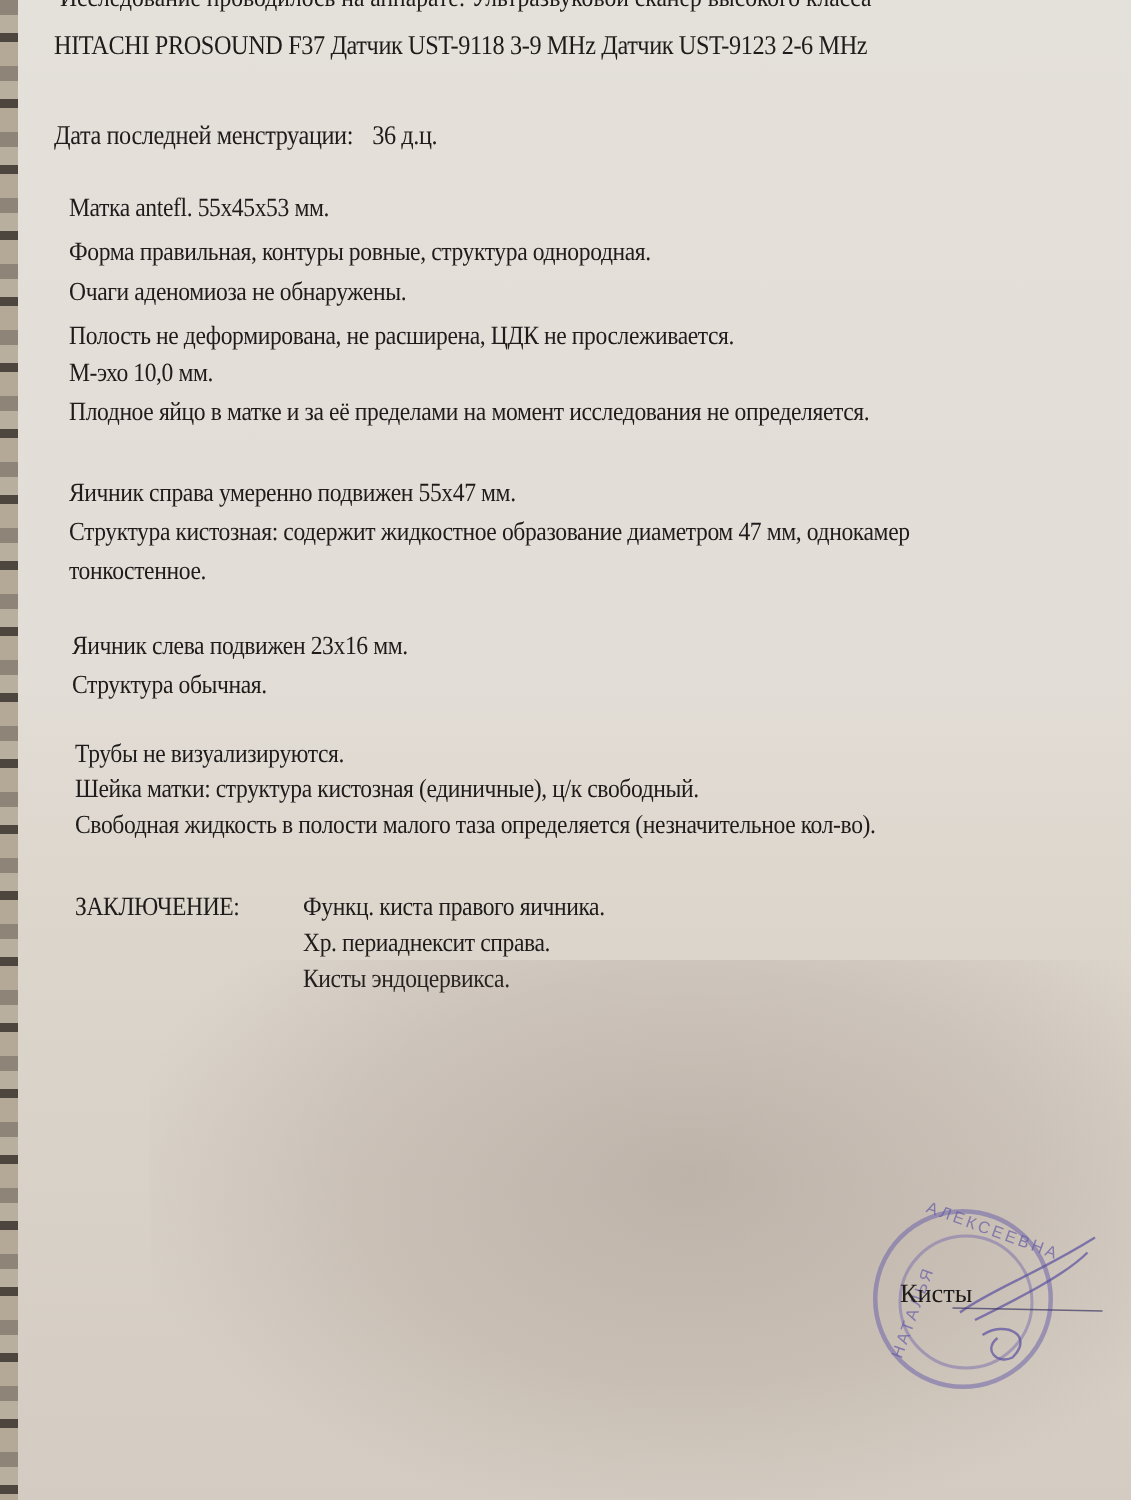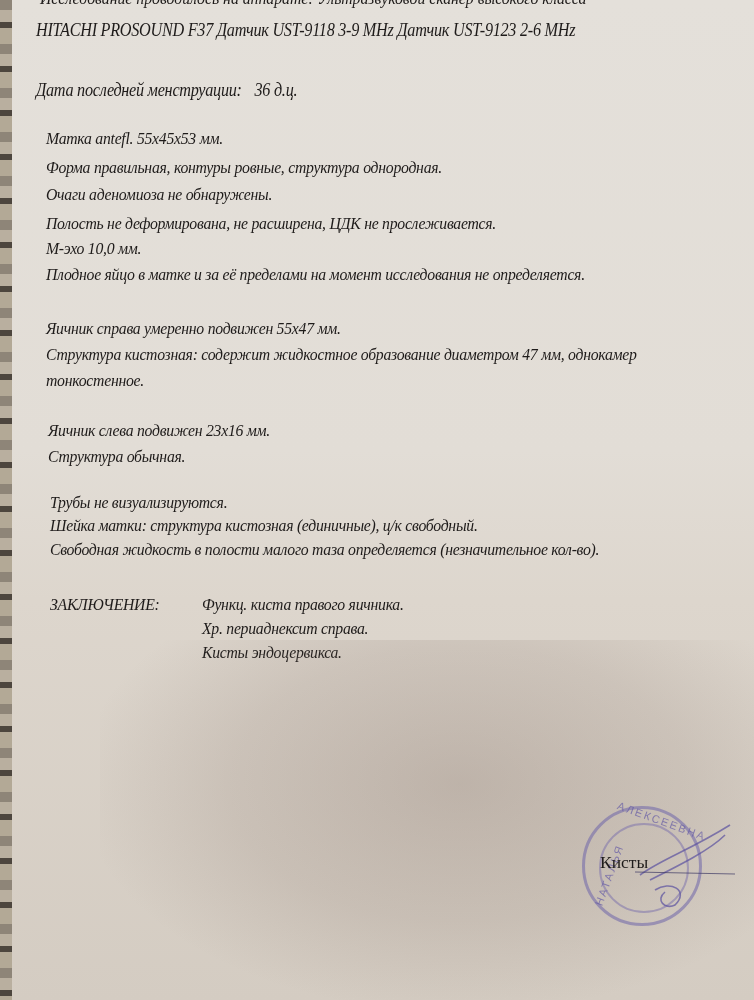--- a/index.html
+++ b/index.html
@@ -10,21 +10,20 @@
     color: #1e1b1a;
   }
   .fabric {
     position: absolute; left: 0; top: 0; width: 22px; height: 1000px;
     background:
       repeating-linear-gradient(180deg, #8e8578 0 10px, #b9af9f 10px 22px, #4d463e 22px 28px, #b3a996 28px 44px);
   }
   .paper {
     position: absolute; left: 12px; top: 0; right: 0; bottom: 0;
     background: linear-gradient(180deg, #e4e0da 0%, #e2ddd6 45%, #ddd6cd 60%, #d4ccc2 100%);
-    font-style: italic;
   }
   .shadow {
     position: absolute; left: 100px; top: 640px; width: 654px; height: 360px;
     background: radial-gradient(ellipse at 55% 40%, rgba(120,100,90,0.28) 0%, rgba(120,100,90,0.15) 45%, rgba(120,100,90,0) 75%);
     pointer-events: none;
   }
   .line { position: absolute; white-space: nowrap; font-size: 17.5px; letter-spacing: -0.3px; transform: scaleX(0.9); transform-origin: left top; }
   .cut-top { position: absolute; left: 28px; top: -12px; font-size: 17.5px; white-space: nowrap; transform: scaleX(0.9); transform-origin: left top; }
   .stamp {
     position: absolute; left: 582px; top: 806px; width: 120px; height: 120px;

